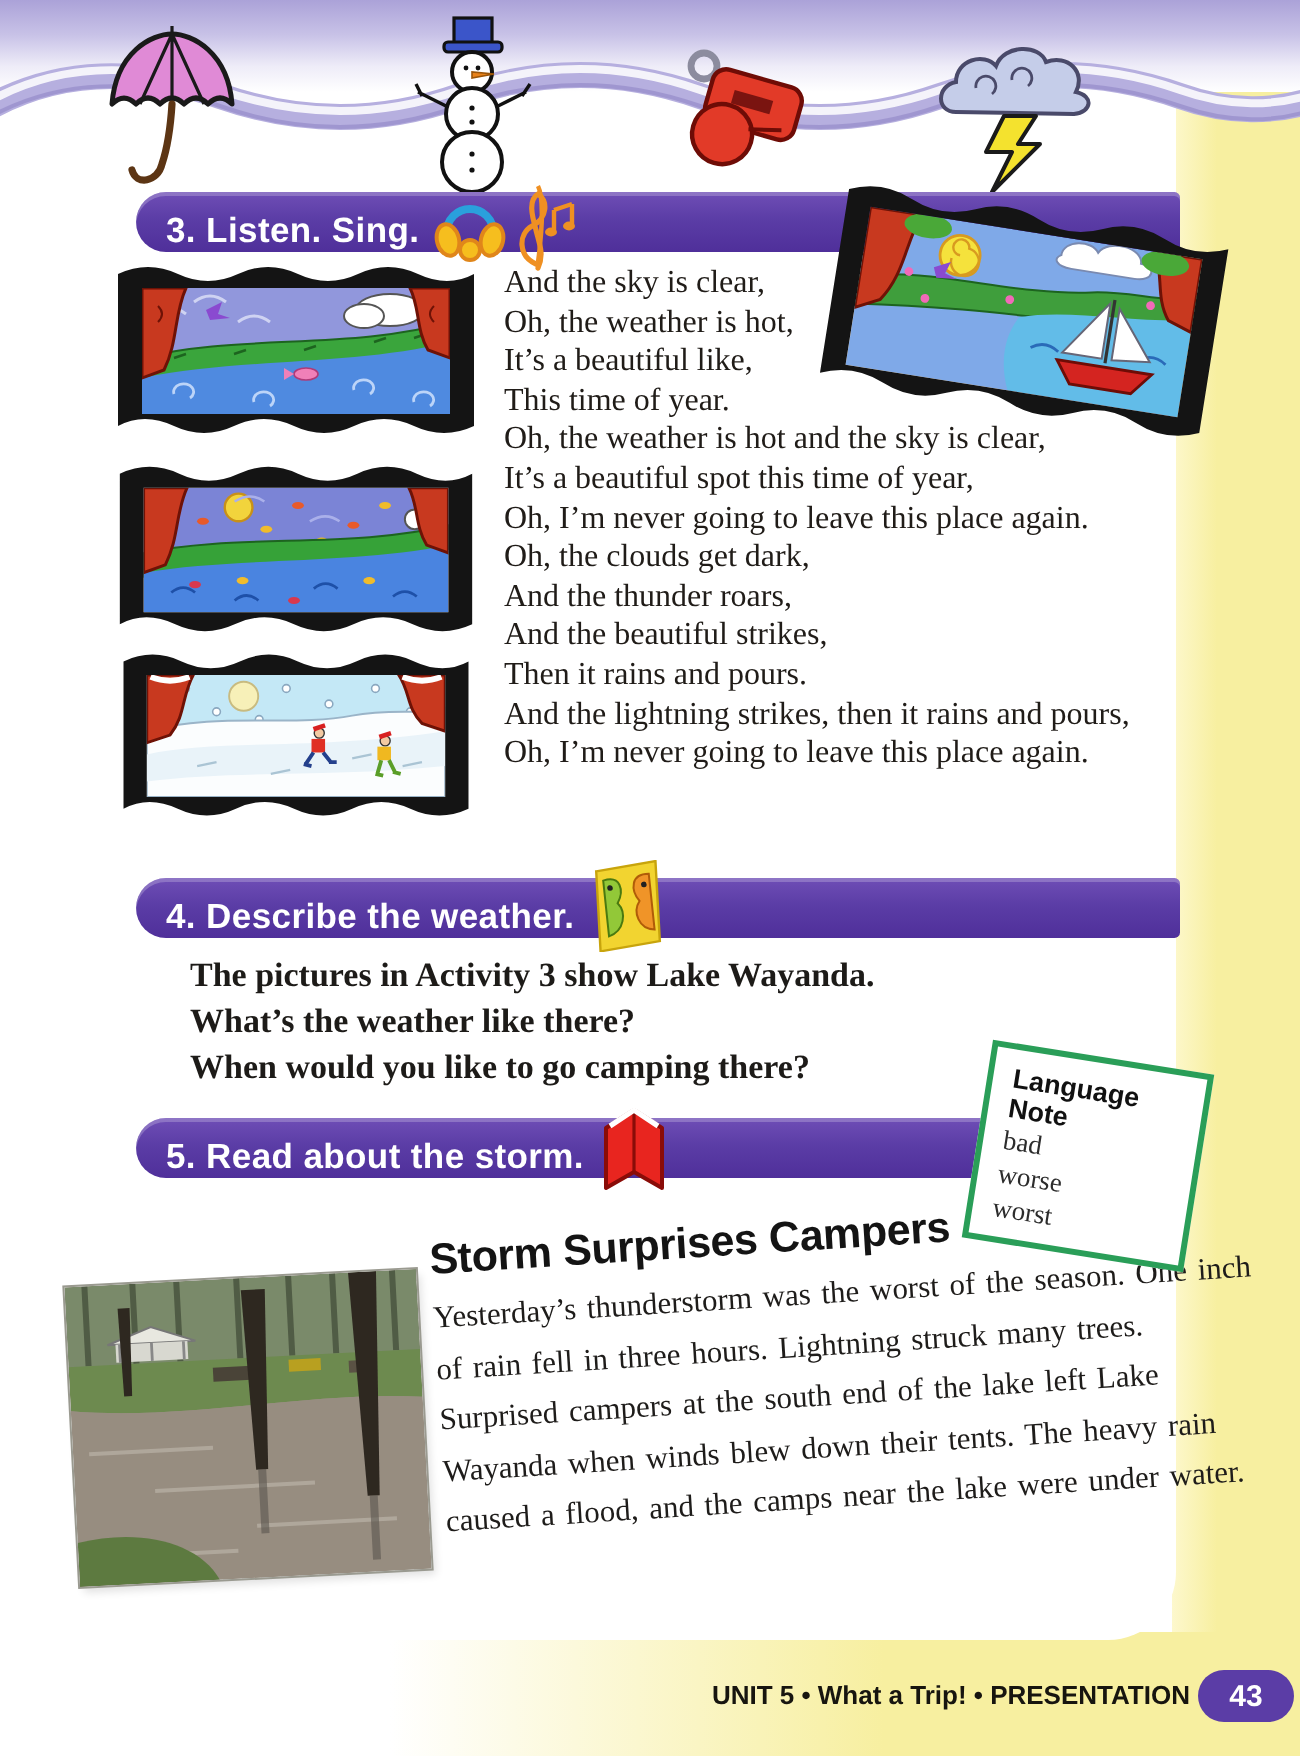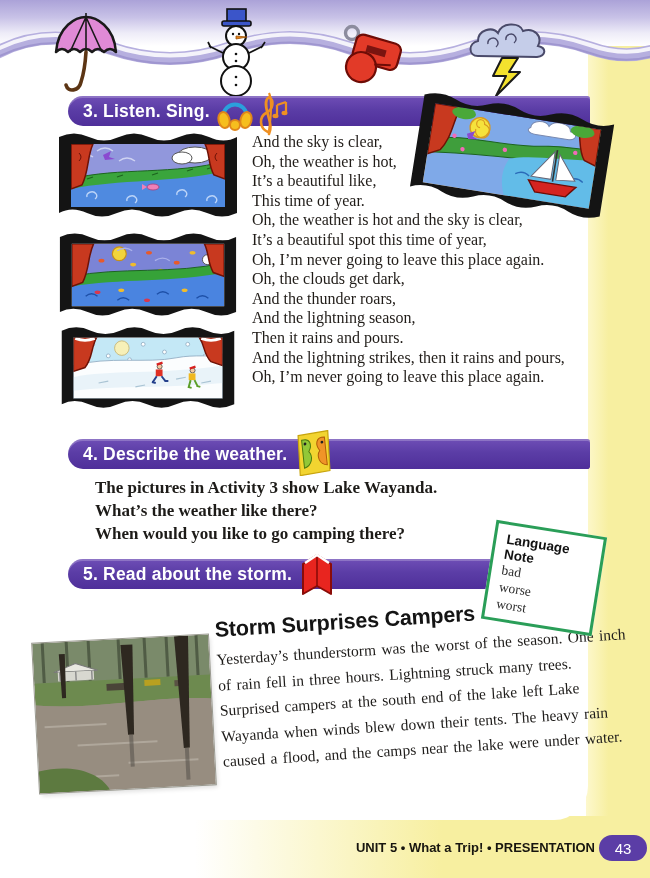--- a/index.html
+++ b/index.html
@@ -11,21 +11,21 @@
   .yellow-right{left:586px;top:44px;width:64px;height:834px;
     background:linear-gradient(to right,#fdf8cd 0%,#f7efa0 35%,#f7efa0 100%);}
   .yellow-bottom{left:0;top:816px;width:650px;height:62px;
     background:linear-gradient(to right,#ffffff 30%,#f7efa0 68%);}
   .white-card{left:0;top:0;width:588px;height:820px;background:#ffffff;
     border-bottom-right-radius:34px;}
   .top-gradient{left:0;top:0;width:650px;height:46px;
     background:linear-gradient(180deg,#aba2d8 0%,#c8c2e7 38%,#eeecf8 72%,#ffffff 100%);}
 
   
-  .banner{left:68px;width:522px;height:30px;display:flex;align-items:center;
+  .banner{left:68px;width:522px;height:30px;display:flex;align-items:flex-end;
     background:linear-gradient(180deg,#6f4eb6 0%,#5b3da6 45%,#4f2f9a 100%);
     border-radius:16px 3px 3px 16px;box-shadow:inset 0 2px 0 rgba(255,255,255,.22);}
   .banner span{color:#ffffff;font-weight:bold;font-size:17.5px;padding-left:15px;
     letter-spacing:.2px;}
 
   
   .lyrics{left:252px;top:132px;font-family:"Liberation Serif",serif;font-size:16px;
     line-height:19.6px;color:#201c18;}
   .questions{left:95px;top:476px;font-family:"Liberation Serif",serif;font-weight:bold;
     font-size:17px;line-height:23px;color:#1d1b18;}
@@ -37,21 +37,21 @@
   .article h1{margin:0;font-size:21.5px;font-weight:bold;color:#141414;letter-spacing:-.2px;}
   .article p{margin:4px 0 0 0;font-family:"Liberation Serif",serif;font-size:15.5px;
     line-height:25.5px;color:#1e1c1a;word-spacing:1.5px;}
 
   .photo{left:36px;top:639px;width:176px;height:150px;transform:rotate(-3deg);
     outline:1px solid #9a9a90;box-shadow:2px 3px 4px rgba(0,0,0,.12);}
 
   .footer-text{left:315px;top:840px;width:280px;text-align:right;font-weight:bold;
     font-size:13px;color:#17150f;}
   .page-pill{left:599px;top:835px;width:48px;height:26px;background:#5b3da6;border-radius:13px;
-    display:flex;align-items:center;justify-content:center;color:#fff;font-weight:normal;font-size:15px;}
+    display:flex;align-items:center;justify-content:center;color:#fff;font-weight:bold;font-size:15px;}
 
   .tilt-panel{left:414px;top:99px;transform:rotate(9deg);z-index:5;}
   svg{display:block;}
 </style>
 </head>
 <body>
 
 <div id="page">
 
   <div class="abs yellow-right"></div>
@@ -269,21 +269,21 @@
   <div class="abs lyrics">
     <div>And the sky is clear,</div>
     <div>Oh, the weather is hot,</div>
     <div>It’s a beautiful like,</div>
     <div>This time of year.</div>
     <div>Oh, the weather is hot and the sky is clear,</div>
     <div>It’s a beautiful spot this time of year,</div>
     <div>Oh, I’m never going to leave this place again.</div>
     <div>Oh, the clouds get dark,</div>
     <div>And the thunder roars,</div>
-    <div>And the lightning season,</div>
+    <div>And the beautiful strikes,</div>
     <div>Then it rains and pours.</div>
     <div>And the lightning strikes, then it rains and pours,</div>
     <div>Oh, I’m never going to leave this place again.</div>
   </div>
 
   <div class="abs banner" style="top:439px;">
     <span>4. Describe the weather.</span>
   </div>
 
   <svg class="abs" style="left:292px;top:430px;" width="46" height="46" viewBox="0 0 46 46">

